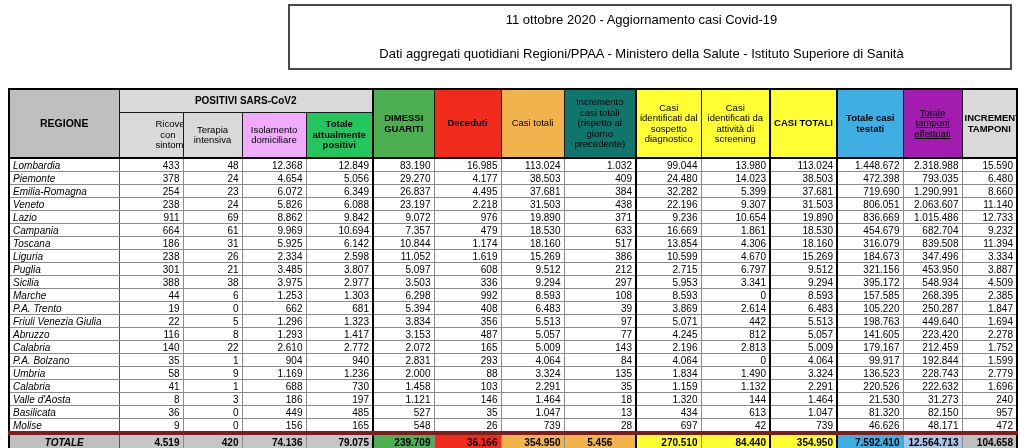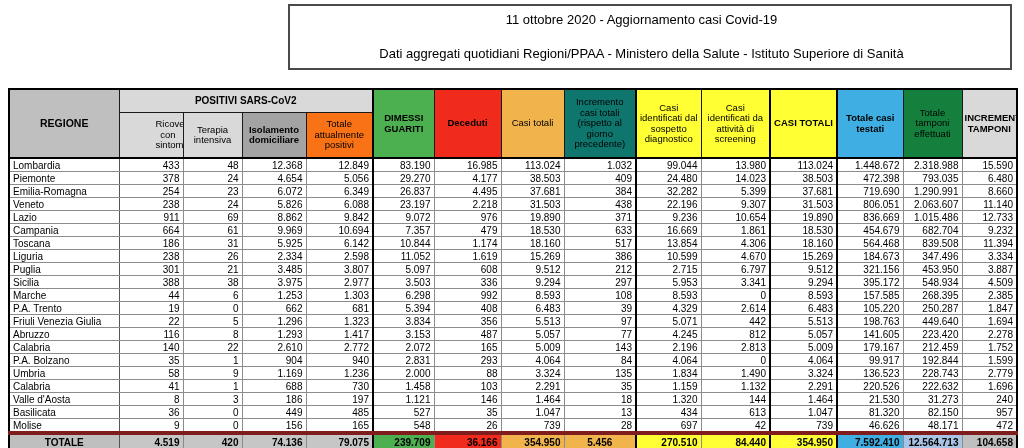--- a/index.html
+++ b/index.html
@@ -20,21 +20,21 @@
   th.bold{font-weight:bold;}
   th.hdr-region{background:#BFBFBF;font-weight:bold;font-size:10.5px;}
   th.hdr-group{background:#D9D9D9;font-weight:bold;font-size:10px;}
   tr.group-row th{height:20px;}
   tr.sub-row th{height:42px;}
   thead{border-bottom:2px solid #000;}
 
   td{border:1px solid #8c8c8c;font-size:10px;line-height:11px;height:12px;
     padding:0 3px;text-align:right;white-space:nowrap;overflow:hidden;
     background:#fff;}
-  td.region{text-align:left;border-right:1px solid #555;}
+  td.region{text-align:left;border-right:1px solid #555;font-style:italic;}
 
   td.col4,td.col8,td.col10,td.col11,th.thl{border-left:2px solid #000;}
 
   tfoot td{border-top:4px solid #7f1d1d;font-weight:bold;height:15px;
     font-size:10px;}
   tfoot td.total-label{text-align:center;background:#BFBFBF;}
 </style>
 </head>
 <body>
 
@@ -68,28 +68,28 @@
         <th rowspan="2" class="hdr-region">REGIONE</th>
         <th colspan="4" class="hdr-group">POSITIVI SARS-CoV2</th>
         <th rowspan="2" class="bold thl" style="background: rgb(76, 175, 80);">DIMESSI GUARITI</th>
         <th rowspan="2" class="bold" style="background: rgb(240, 43, 28);">Deceduti</th>
         <th rowspan="2" style="background: rgb(241, 179, 76);">Casi totali</th>
         <th rowspan="2" style="background: #0f766e;">Incremento casi totali (rispetto al giorno precedente)</th>
         <th rowspan="2" class="thl" style="background: rgb(255, 255, 51);">Casi identificati dal sospetto diagnostico</th>
         <th rowspan="2" style="background: rgb(255, 255, 51);">Casi identificati da attività di screening</th>
         <th rowspan="2" class="bold thl" style="background: rgb(255, 255, 51);">CASI TOTALI</th>
         <th rowspan="2" class="bold thl" style="background: rgb(63, 174, 227);">Totale casi testati</th>
-        <th rowspan="2" style="background: #15803d;">Totale tamponi effettuati</th>
+        <th rowspan="2" style="background: #a21caf; text-decoration: underline;">Totale tamponi effettuati</th>
         <th rowspan="2" class="bold" style="background: rgb(217, 217, 217);">INCREMENTO TAMPONI</th>
       </tr>
       <tr class="sub-row">
         <th style="background: rgb(217, 217, 217); padding-left: 36px;">Ricoverati con sintomi</th>
         <th style="background: rgb(217, 217, 217);">Terapia intensiva</th>
-        <th style="background: #a3a3a3; font-weight: bold;">Isolamento domiciliare</th>
-        <th style="background: #f97316;">Totale attualmente positivi</th>
+        <th style="background: #f0abfc;">Isolamento domiciliare</th>
+        <th style="background: #22c55e; font-weight: bold;">Totale attualmente positivi</th>
       </tr>
     </thead>
     <tbody>
         <tr>
           <td class="region">Lombardia</td>
           <td class="num col0">433</td>
           <td class="num col1">48</td>
           <td class="num col2">12.368</td>
           <td class="num col3">12.849</td>
           <td class="num col4">83.190</td>
@@ -194,21 +194,21 @@
           <td class="num col1">31</td>
           <td class="num col2">5.925</td>
           <td class="num col3">6.142</td>
           <td class="num col4">10.844</td>
           <td class="num col5">1.174</td>
           <td class="num col6">18.160</td>
           <td class="num col7">517</td>
           <td class="num col8">13.854</td>
           <td class="num col9">4.306</td>
           <td class="num col10">18.160</td>
-          <td class="num col11">564.468</td>
+          <td class="num col11">316.079</td>
           <td class="num col12">839.508</td>
           <td class="num col13">11.394</td>
         </tr>
         <tr>
           <td class="region">Liguria</td>
           <td class="num col0">238</td>
           <td class="num col1">26</td>
           <td class="num col2">2.334</td>
           <td class="num col3">2.598</td>
           <td class="num col4">11.052</td>
@@ -276,21 +276,21 @@
         <tr>
           <td class="region">P.A. Trento</td>
           <td class="num col0">19</td>
           <td class="num col1">0</td>
           <td class="num col2">662</td>
           <td class="num col3">681</td>
           <td class="num col4">5.394</td>
           <td class="num col5">408</td>
           <td class="num col6">6.483</td>
           <td class="num col7">39</td>
-          <td class="num col8">4.329</td>
+          <td class="num col8">3.869</td>
           <td class="num col9">2.614</td>
           <td class="num col10">6.483</td>
           <td class="num col11">105.220</td>
           <td class="num col12">250.287</td>
           <td class="num col13">1.847</td>
         </tr>
         <tr>
           <td class="region">Friuli Venezia Giulia</td>
           <td class="num col0">22</td>
           <td class="num col1">5</td>

